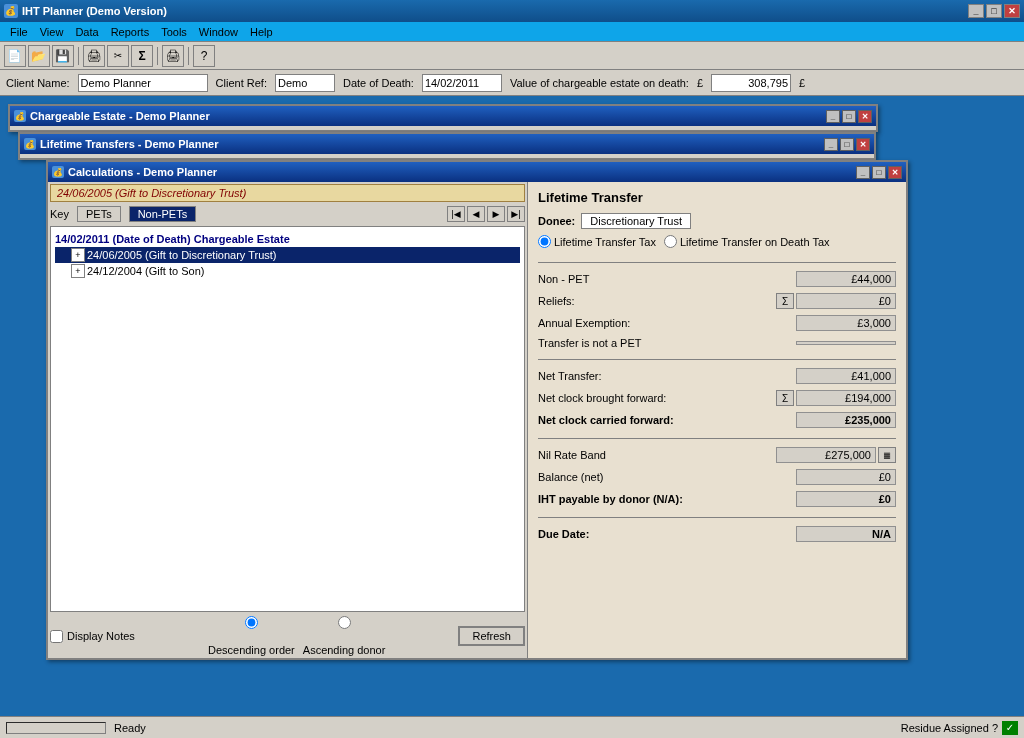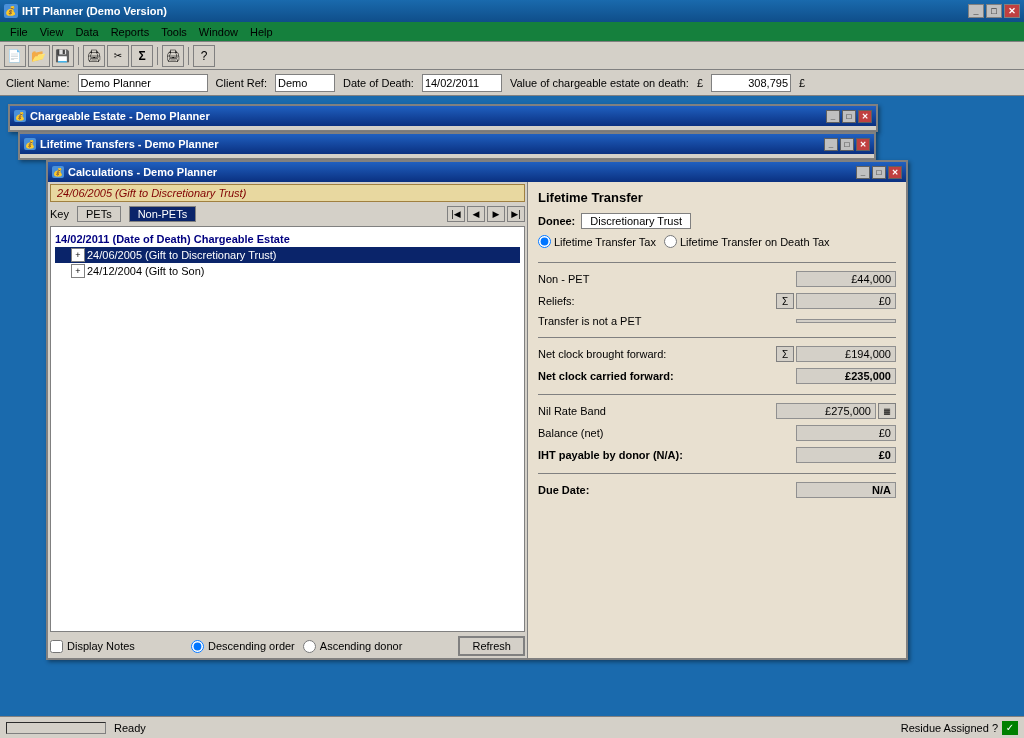--- a/index.html
+++ b/index.html
@@ -53,21 +53,21 @@
       align-items: center;
       justify-content: center;
       font-size: 9px;
       cursor: pointer;
       color: black;
     }
     .tb-btn.close { background: #c04040; color: white; }
 
     
     .menu-bar {
-      background: #15803d;
+      background: #0ea5e9;
       height: 20px;
       display: flex;
       align-items: center;
       padding: 0 4px;
       border-bottom: 1px solid #808080;
     }
     .menu-item {
       padding: 2px 6px;
       font-size: 11px;
       cursor: pointer;
@@ -315,22 +315,23 @@
       gap: 4px;
     }
     .radio-row {
       display: flex;
       align-items: center;
       gap: 8px;
     }
     .radio-group {
       display: flex;
       align-items: center;
-      gap: 4px;
-      font-size: 11px;
+      gap: 15px;
+      font-size: 11px;
+      flex-direction: column;
     }
     .refresh-btn {
       padding: 2px 12px;
       background: #d4d0c8;
       border: 2px solid #808080;
       font-size: 11px;
       cursor: pointer;
     }
 
     
@@ -623,28 +624,36 @@
           <span class="field-label">Non - PET</span>
           <span class="field-value">£44,000</span>
         </div>
 
         <div class="field-row">
           <span class="field-label">Reliefs:</span>
           <div class="sigma-btn">Σ</div>
           <span class="field-value">£0</span>
         </div>
 
+        <div class="field-row">
+          <span class="field-label">Annual Exemption:</span>
+          <span class="field-value">£3,000</span>
+        </div>
 
         <div class="field-row">
           <span class="field-label">Transfer is not a PET</span>
           <span class="field-value"></span>
         </div>
 
         <div class="divider"></div>
 
+        <div class="field-row">
+          <span class="field-label">Net Transfer:</span>
+          <span class="field-value">£41,000</span>
+        </div>
 
         <div class="field-row">
           <span class="field-label">Net clock brought forward:</span>
           <div class="sigma-btn">Σ</div>
           <span class="field-value">£194,000</span>
         </div>
 
         <div class="field-row">
           <span class="field-label bold">Net clock carried forward:</span>
           <span class="field-value bold">£235,000</span>

